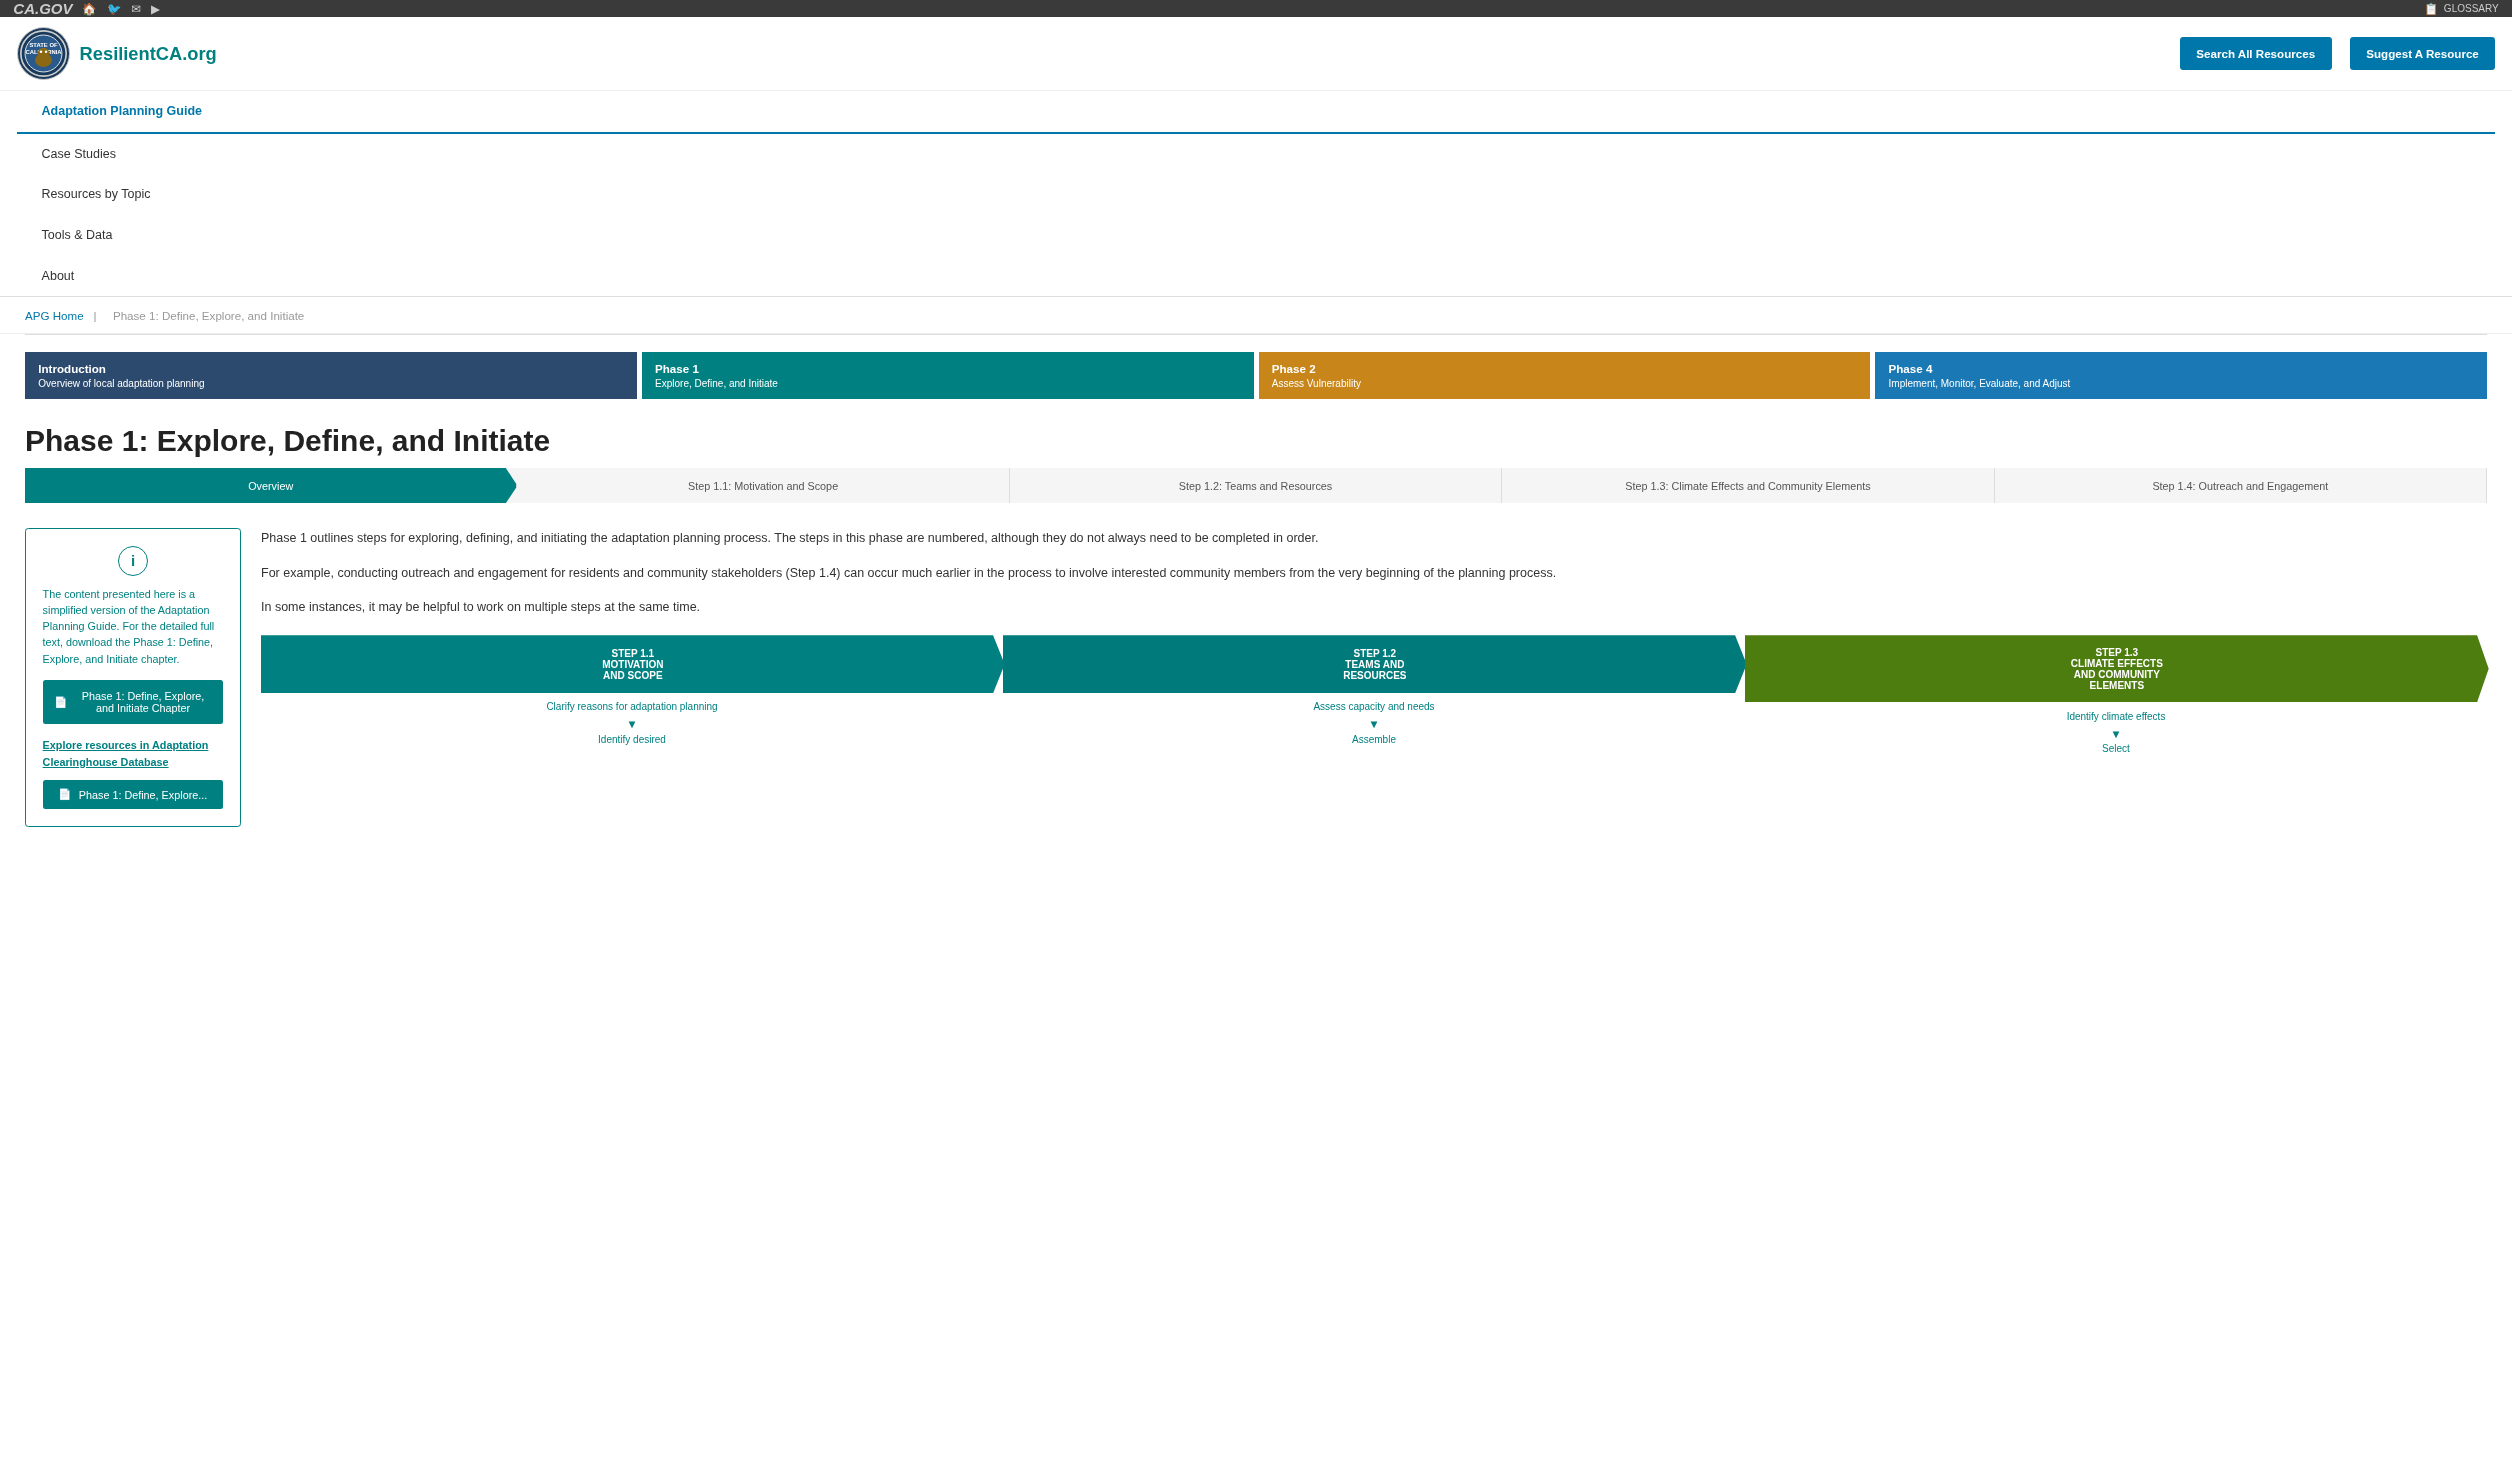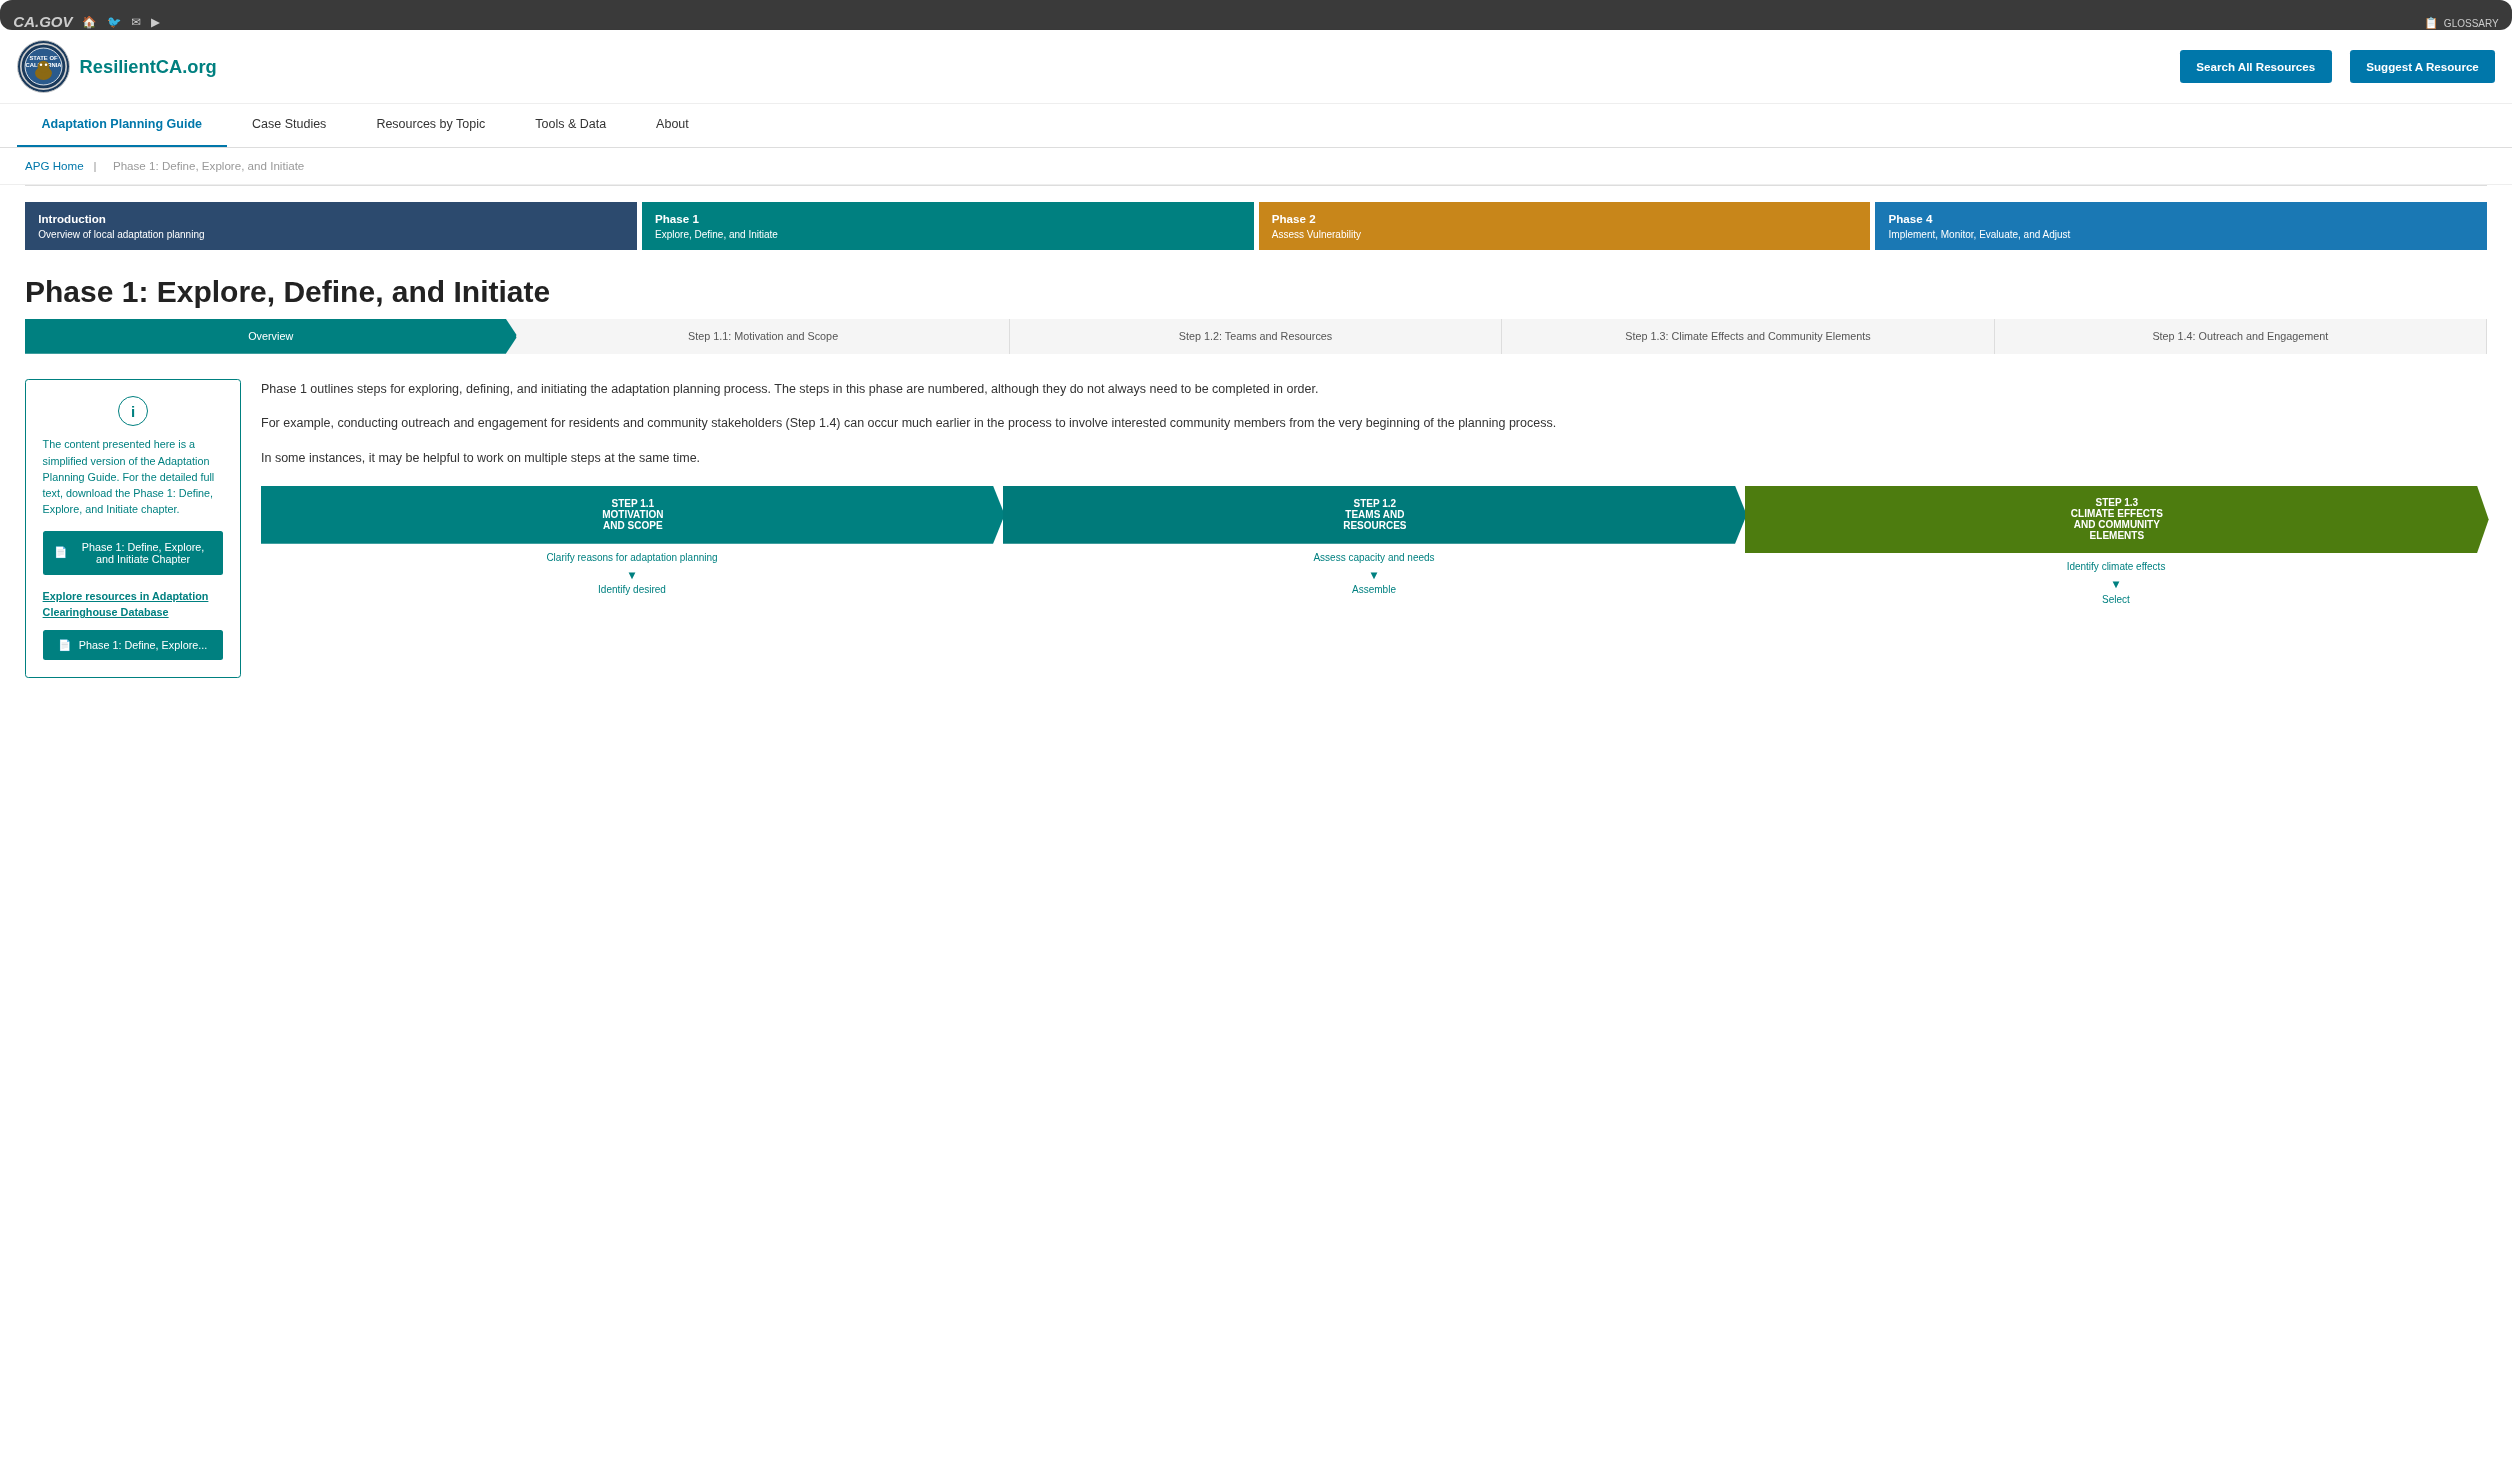--- a/index.html
+++ b/index.html
@@ -1,26 +1,25 @@
 <!DOCTYPE html>
 <html style="font-size:13.3px"><head>
   <meta charset="utf-8">
   <style>
     * { box-sizing: border-box; margin: 0; padding: 0; }
     body { font-family: Arial, sans-serif; font-size: 11.6px; color: #333; background: #fff; }
 
     
     .top-bar {
       background: #3a3a3a;
-      height: 30px;
-      display: flex;
-      align-items: flex-end;
+      height: 17px;
+      display: flex;
+      align-items: center;
       justify-content: space-between;
       padding: 0 13.3px;
-      border-radius: 12px;
     }
     .top-bar-left { display: flex; align-items: center; gap: 10px; }
     .top-bar-logo { color: #ccc; font-size: 15px; font-style: italic; font-weight: bold; }
     .top-bar-icons { display: flex; gap: 10px; }
     .top-bar-icon { color: #ccc; font-size: 11.6px; text-decoration: none; }
     .top-bar-right { color: #ccc; font-size: 10px; display: flex; align-items: center; gap: 5px; }
     .glossary-icon { font-size: 11.6px; }
 
     
     .header {
@@ -61,20 +60,21 @@
 
     
     .main-nav {
       border-bottom: 0.8px solid #ddd;
       background: #fff;
     }
     .main-nav ul {
       display: flex;
       list-style: none;
       padding: 0 16.6px;
+      flex-direction: column;
     }
     .main-nav ul li a {
       display: block;
       padding: 13.3px 25px;
       text-decoration: none;
       color: #333;
       font-size: 12.5px;
     }
     .main-nav ul li a.active {
       color: #0077aa;

